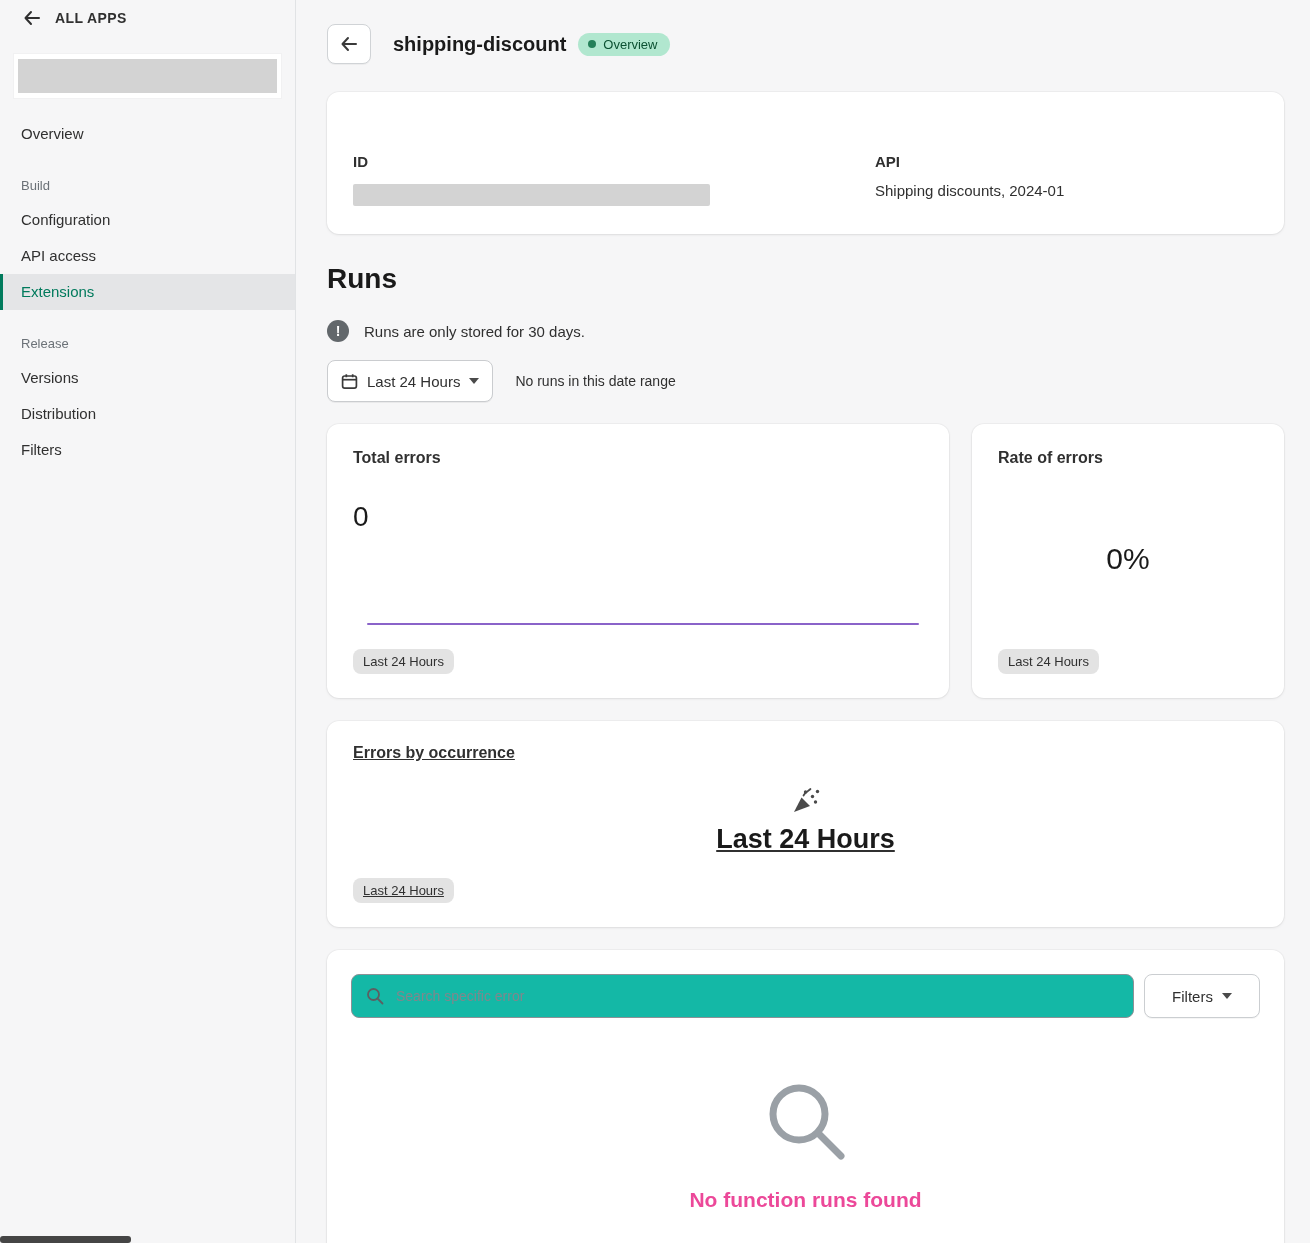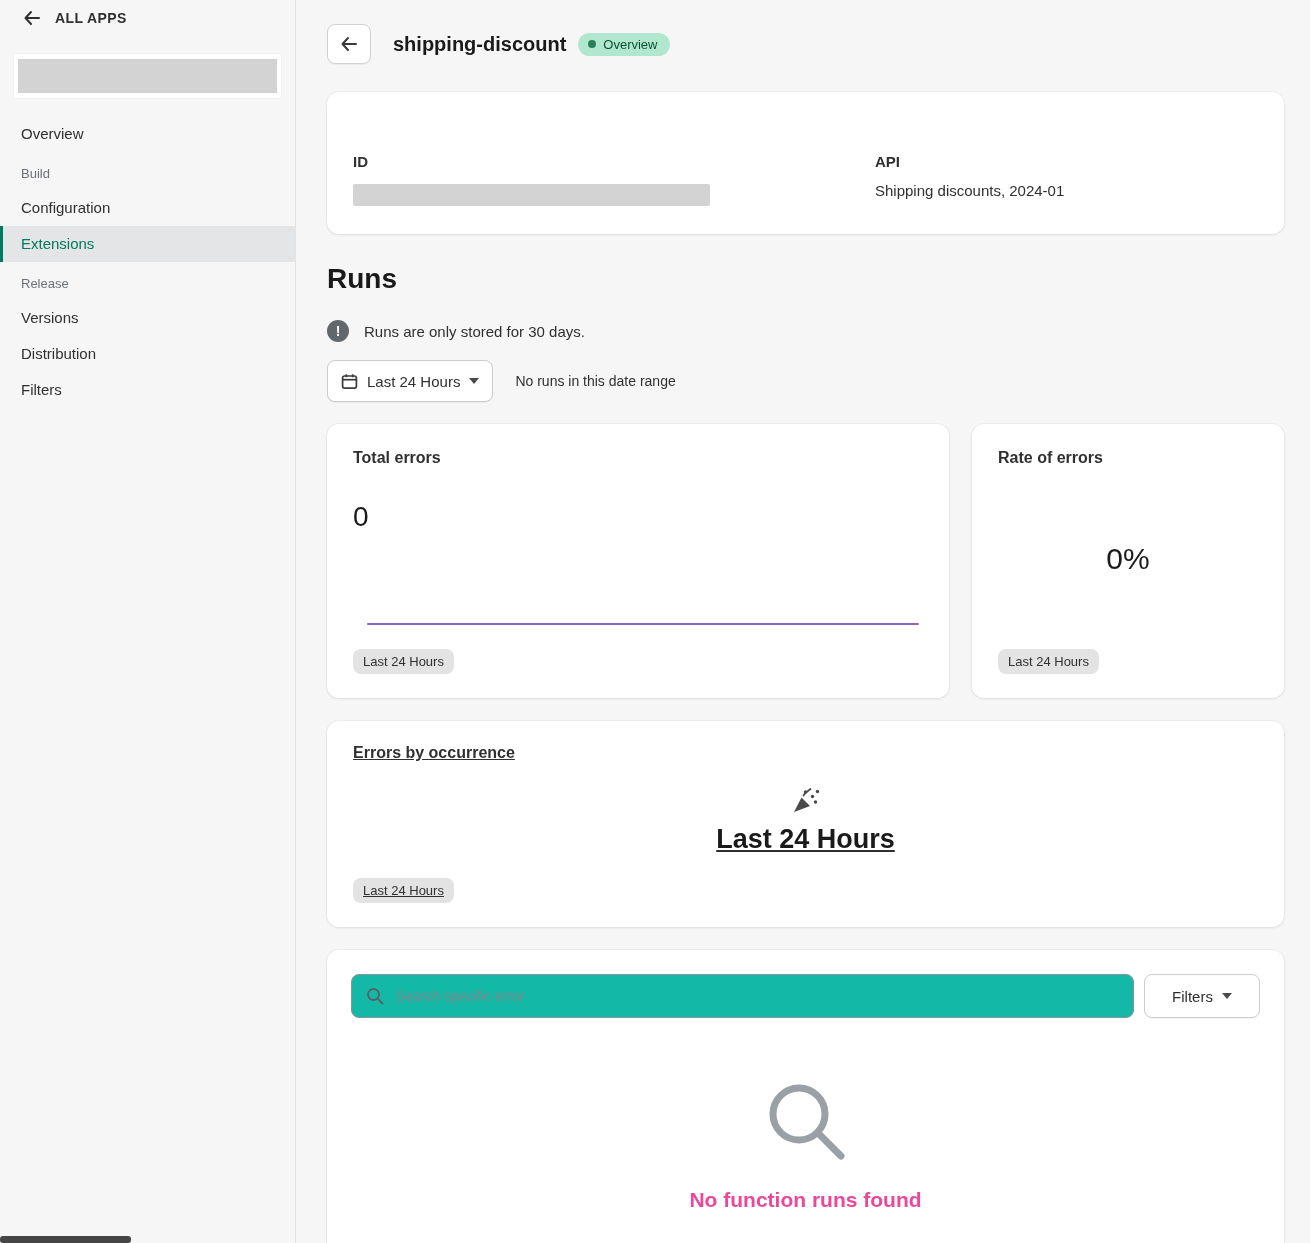--- a/index.html
+++ b/index.html
@@ -47,21 +47,21 @@
   .nav-item{
     display:block;padding:7px 21px;font-size:15px;line-height:22px;
     color:var(--text);text-decoration:none;cursor:pointer;
   }
   .nav-item.active{
     background:var(--nav-active-bg);
     color:var(--nav-active);
     box-shadow:inset 3px 0 0 var(--nav-active);
   }
   .nav-heading{
-    margin-top:12px;padding:2px 21px 8px 21px;
+    margin-top:24px;padding:2px 21px 8px 21px;
     font-size:13px;line-height:16px;color:var(--muted);font-weight:500;
   }
   
   .main{flex:1;padding:24px 26px 0 31px;}
   .page-header{display:flex;align-items:center;gap:22px;}
   .back-btn{
     width:44px;height:40px;border:1px solid #d0d3d6;border-radius:8px;
     background:#fff;display:flex;align-items:center;justify-content:center;
     cursor:pointer;box-shadow:0 1px 0 rgba(0,0,0,0.04);
   }
@@ -153,20 +153,21 @@
 
   <div class="redacted-app">
     <div class="block"></div>
   </div>
 
   <nav class="nav">
     <a class="nav-item">Overview</a>
 
     <div class="nav-heading">Build</div>
     <a class="nav-item">Configuration</a>
+    <a class="nav-item">API access</a>
     <a class="nav-item active">Extensions</a>
 
     <div class="nav-heading">Release</div>
     <a class="nav-item">Versions</a>
     <a class="nav-item">Distribution</a>
 
     <a class="nav-item">Filters</a>
   </nav>
 </aside>
 

